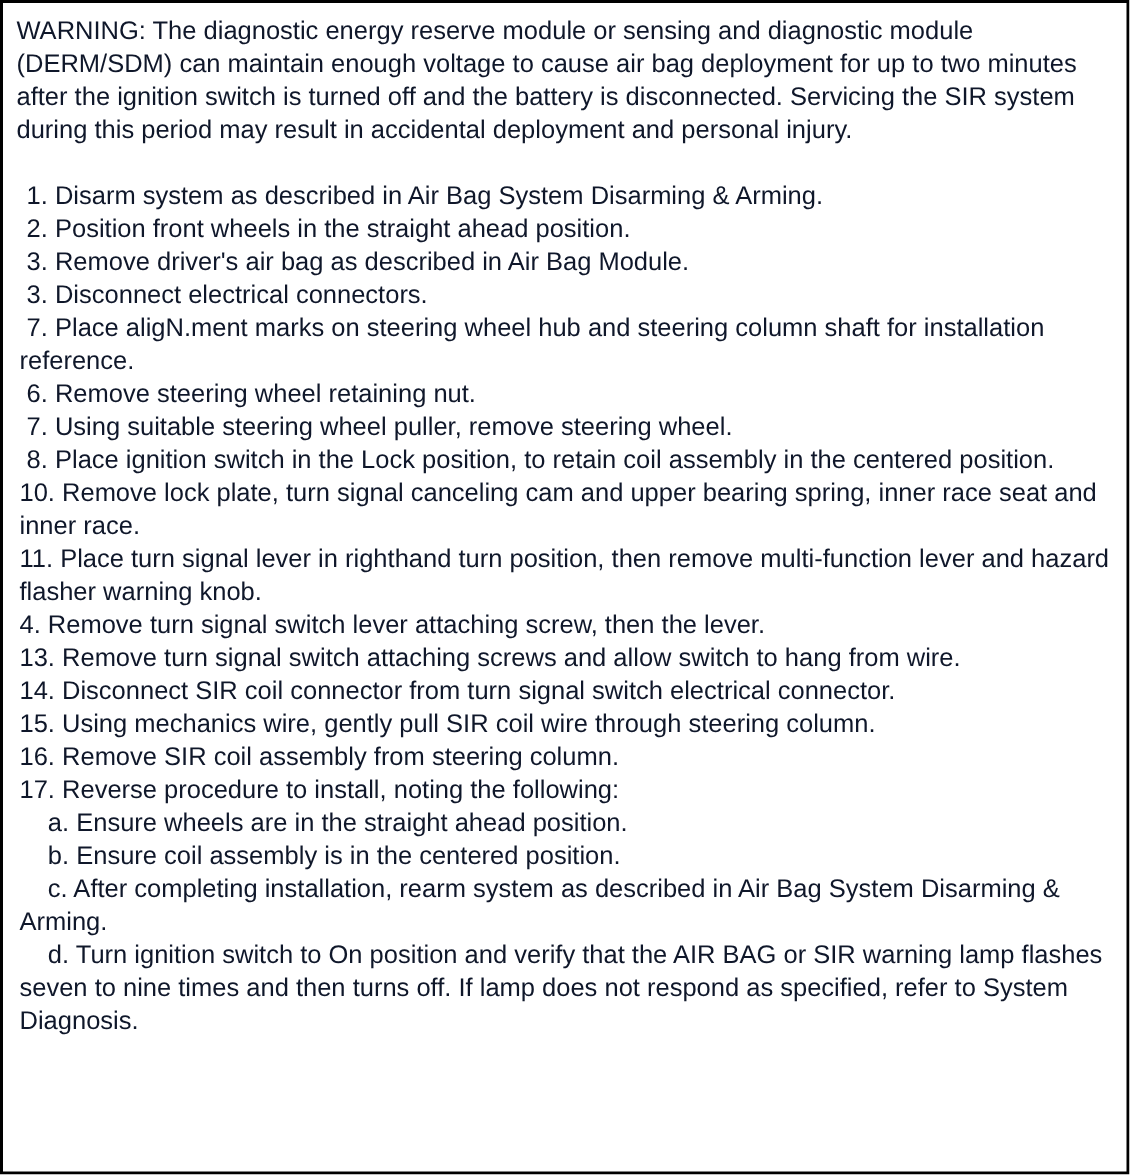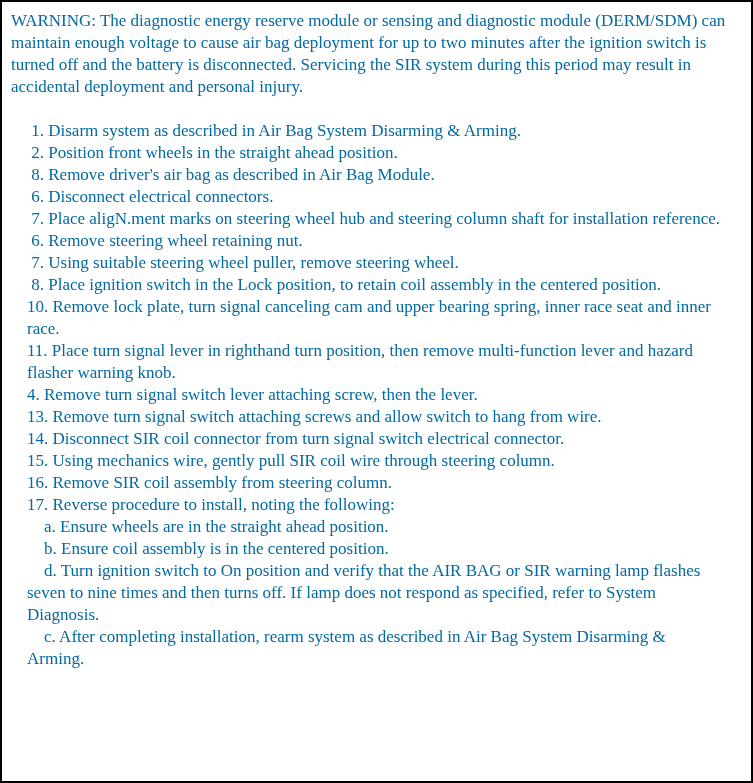--- a/index.html
+++ b/index.html
@@ -8,57 +8,57 @@
     background: #ffffff;
   }
   .page {
     box-sizing: border-box;
     width: 753px;
     height: 783px;
     background: #ffffff;
     border: 2px solid #000000;
     padding: 8px 9px 8px 9px;
     overflow: hidden;
-    font-family: Liberation Serif, serif;
+    font-family: Liberation Sans, sans-serif;
     font-size: 17px;
     line-height: 22px;
-    color: #0369a1;
+    color: #0f172a;
   }
   .warning {
     margin: 0 0 22px 0;
     white-space: pre-wrap;
   }
   .steps {
-    margin: 16px;
+    margin: 2px;
   }
   .step {
     margin: 0;
     white-space: pre-wrap;
   }
 </style>
 </head>
 <body>
 
 <div class="page">
   <p class="warning">WARNING: The diagnostic energy reserve module or sensing and diagnostic module (DERM/SDM) can maintain enough voltage to cause air bag deployment for up to two minutes after the ignition switch is turned off and the battery is disconnected. Servicing the SIR system during this period may result in accidental deployment and personal injury.</p>
   <div class="steps">
       <p class="step"> 1. Disarm system as described in Air Bag System Disarming &amp; Arming.</p>
       <p class="step"> 2. Position front wheels in the straight ahead position.</p>
-      <p class="step"> 8. Remove driver's air bag as described in Air Bag Module.</p>
-      <p class="step"> 6. Disconnect electrical connectors.</p>
+      <p class="step"> 3. Remove driver's air bag as described in Air Bag Module.</p>
+      <p class="step"> 3. Disconnect electrical connectors.</p>
       <p class="step"> 7. Place aligN.ment marks on steering wheel hub and steering column shaft for installation reference.</p>
       <p class="step"> 6. Remove steering wheel retaining nut.</p>
       <p class="step"> 7. Using suitable steering wheel puller, remove steering wheel.</p>
       <p class="step"> 8. Place ignition switch in the Lock position, to retain coil assembly in the centered position.</p>
       <p class="step">10. Remove lock plate, turn signal canceling cam and upper bearing spring, inner race seat and inner race.</p>
       <p class="step">11. Place turn signal lever in righthand turn position, then remove multi-function lever and hazard flasher warning knob.</p>
       <p class="step">4. Remove turn signal switch lever attaching screw, then the lever.</p>
       <p class="step">13. Remove turn signal switch attaching screws and allow switch to hang from wire.</p>
       <p class="step">14. Disconnect SIR coil connector from turn signal switch electrical connector.</p>
       <p class="step">15. Using mechanics wire, gently pull SIR coil wire through steering column.</p>
       <p class="step">16. Remove SIR coil assembly from steering column.</p>
       <p class="step">17. Reverse procedure to install, noting the following:</p>
       <p class="step">    a. Ensure wheels are in the straight ahead position.</p>
       <p class="step">    b. Ensure coil assembly is in the centered position.</p>
+      <p class="step">    c. After completing installation, rearm system as described in Air Bag System Disarming &amp; Arming.</p>
       <p class="step">    d. Turn ignition switch to On position and verify that the AIR BAG or SIR warning lamp flashes seven to nine times and then turns off. If lamp does not respond as specified, refer to System Diagnosis.</p>
-      <p class="step">    c. After completing installation, rearm system as described in Air Bag System Disarming &amp; Arming.</p>
     </div>
 </div>
 
 </body></html>

